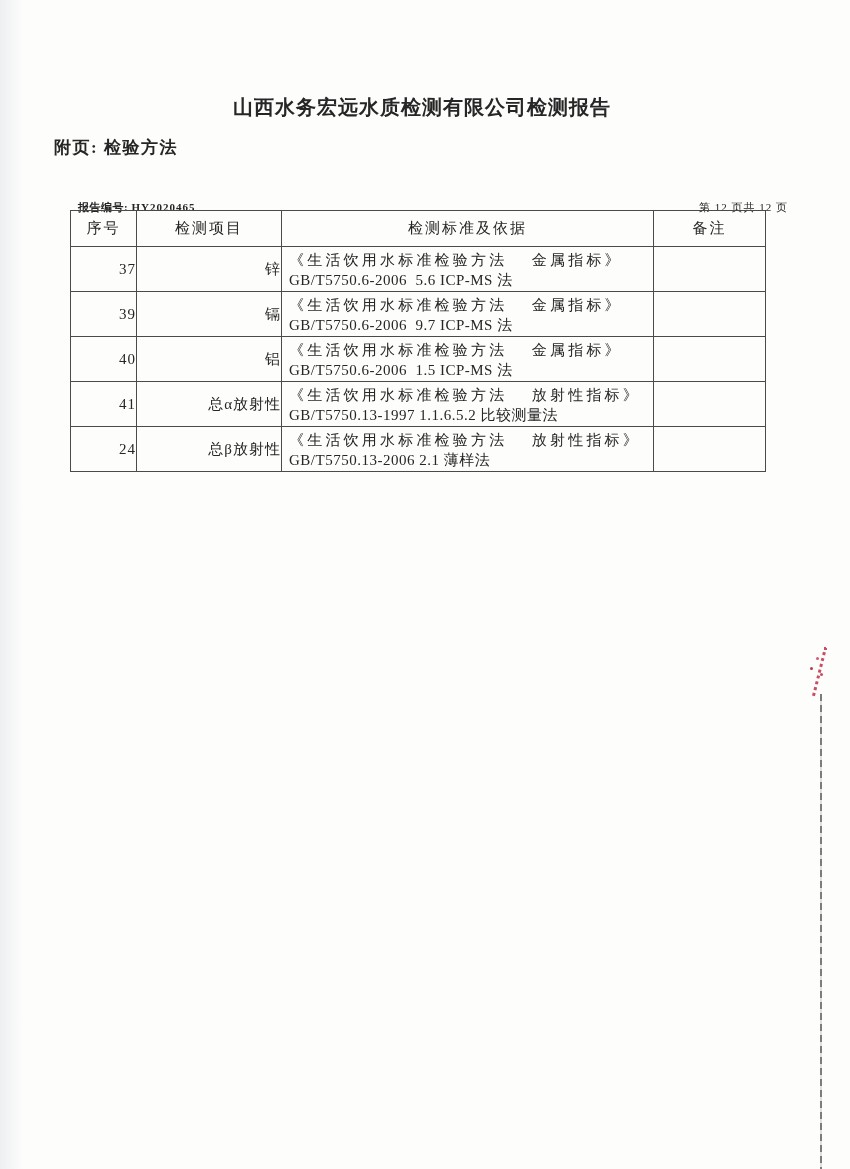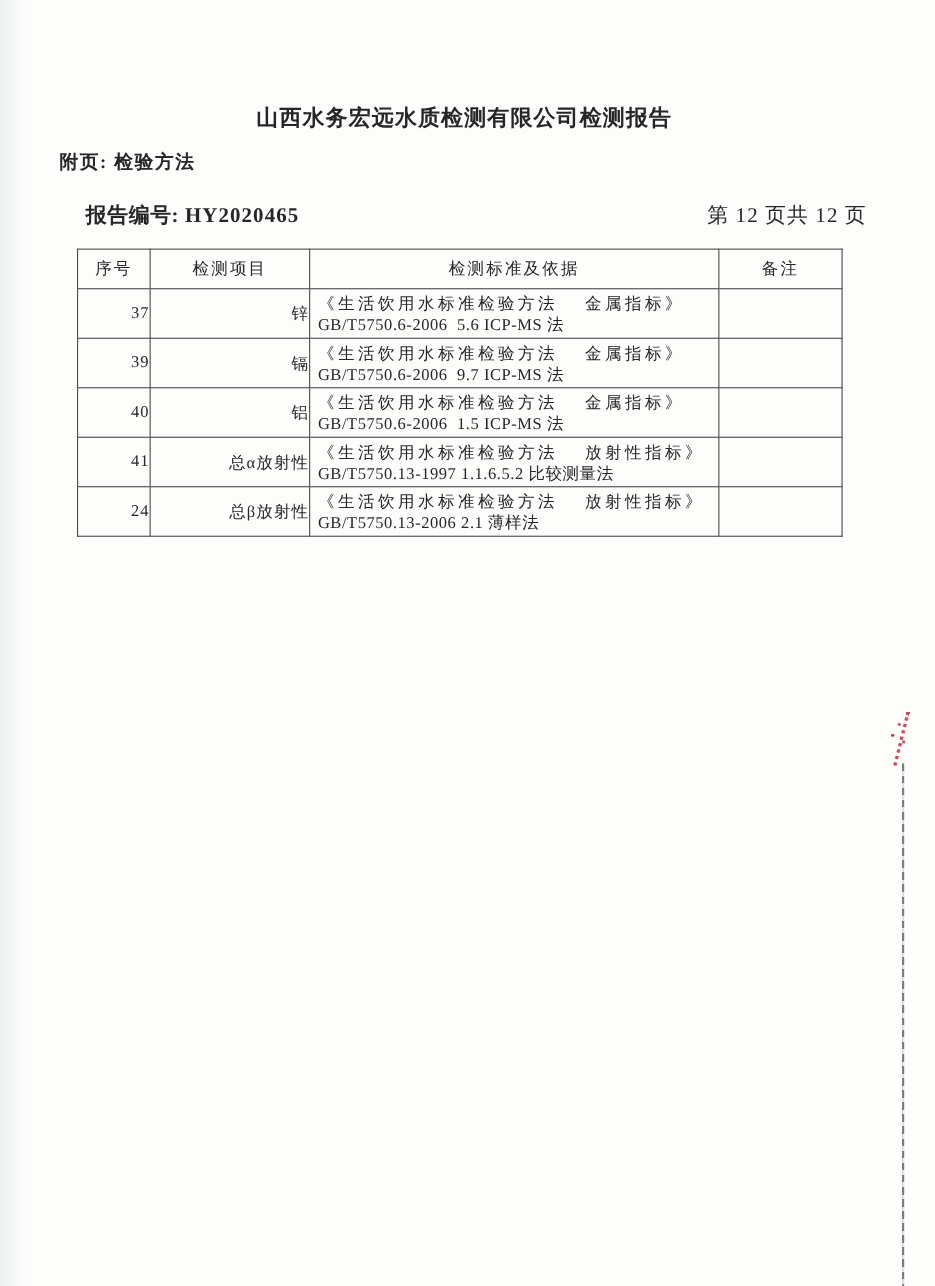--- a/index.html
+++ b/index.html
@@ -38,34 +38,34 @@
   .appendix {
     position: absolute;
     left: 54px; top: 136px;
     font-size: 17px;
     font-weight: bold;
     letter-spacing: 1.5px;
     white-space: pre;
   }
   .meta-row {
     position: absolute;
-    left: 78px; top: 183px;
+    left: 78px; top: 200px;
     width: 710px;
-    font-size: 19px;
+    font-size: 11px;
     display: flex;
     justify-content: space-between;
     align-items: baseline;
   }
   .report-no { font-weight: bold; letter-spacing: 0.5px; white-space: pre; }
   .report-no .val { font-weight: bold; letter-spacing: 1px; }
   .page-indicator { letter-spacing: 1px; white-space: pre; }
 
   table.methods {
     position: absolute;
-    left: 70px; top: 226px;
+    left: 70px; top: 210px;
     width: 695px;
     border-collapse: collapse;
     table-layout: fixed;
     font-size: 15px;
   }
   table.methods col.c1 { width: 66px; }
   table.methods col.c2 { width: 145px; }
   table.methods col.c3 { width: 372px; }
   table.methods col.c4 { width: 112px; }
   table.methods th, table.methods td {

